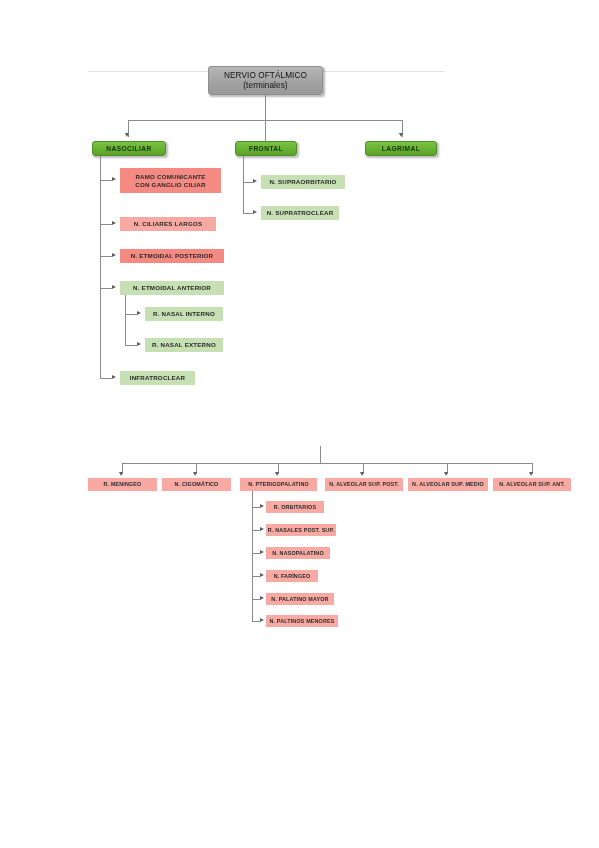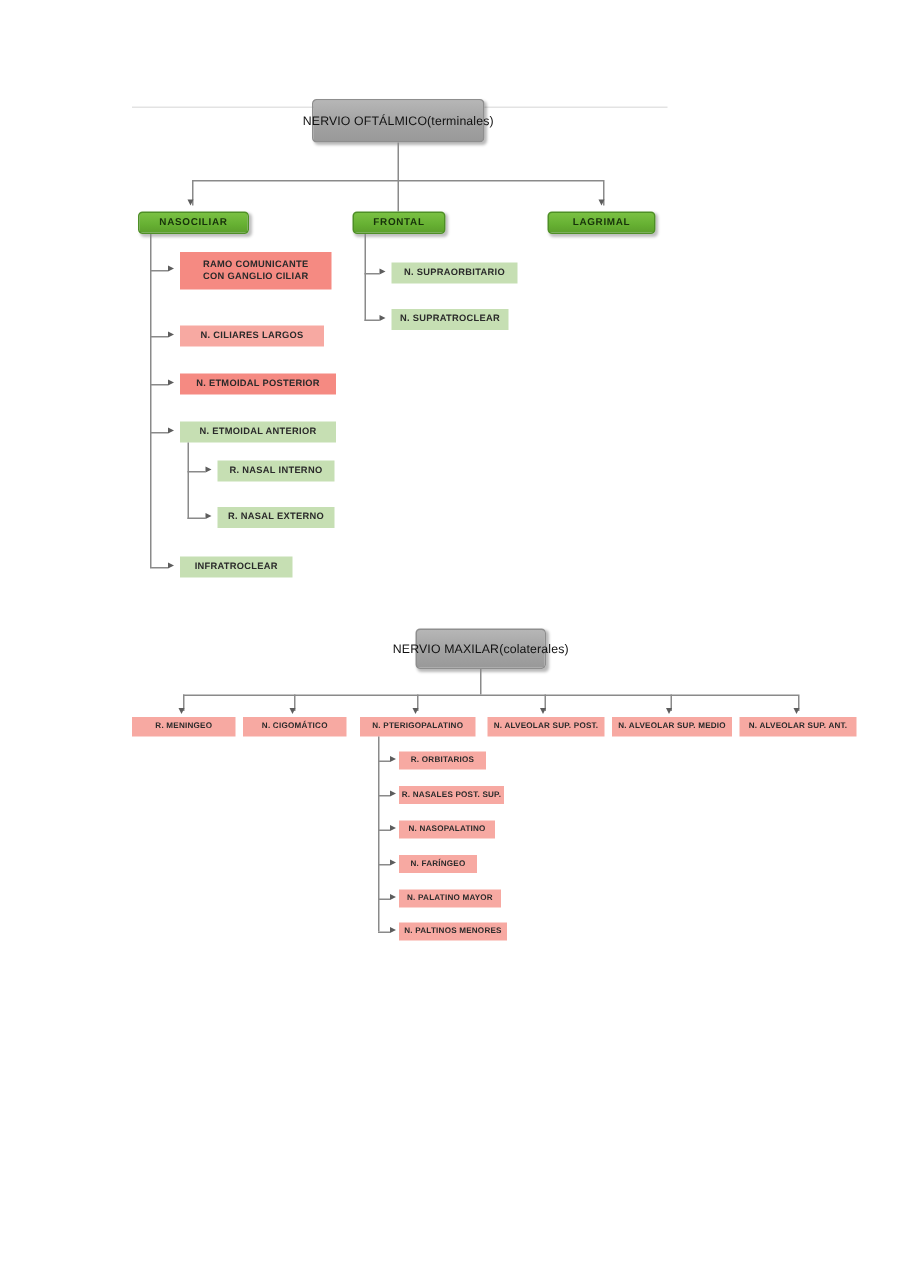--- a/index.html
+++ b/index.html
@@ -35,21 +35,21 @@
   }
 
   
   .node.root {
     background: linear-gradient(180deg, #b6b6b6 0%, #a3a3a3 55%, #999999 100%);
     border: 1px solid #8e8e8e;
     border-radius: 3px;
     color: #111111;
     font-size: 8.2px;
     font-weight: 400;
-    flex-direction: row;
+    flex-direction: column;
     box-shadow: 1.5px 1.5px 2px rgba(0,0,0,.28);
   }
   .node.root .l1 { display:block; }
   .node.root .l2 { display:block; }
 
   
   .node.green-strong {
     background: linear-gradient(180deg, #7ac143 0%, #66b032 60%, #5ca02c 100%);
     border: 1px solid #4e8f26;
     border-radius: 3px;
@@ -195,24 +195,20 @@
   <div class="ln v" style="left:243px; top:156px; height:58px;"></div>
 
   <div class="ln h" style="left:243px; top:182px; width:10px;"></div>
   <div class="arrow right" style="left:253px; top:179.4px;"></div>
   <div class="node green-pale" style="left:261px; top:175px; width:84px; height:14px;">N. SUPRAORBITARIO</div>
 
   <div class="ln h" style="left:243px; top:213px; width:10px;"></div>
   <div class="arrow right" style="left:253px; top:210.4px;"></div>
   <div class="node green-pale" style="left:261px; top:206px; width:78px; height:14px;">N. SUPRATROCLEAR</div>
 
-  <div class="node root" style="left:277px; top:419px; width:87px; height:27px;">
-    <span class="l1">NERVIO MAXILAR</span>
-    <span class="l2">(colaterales)</span>
-  </div>
 
   <div class="ln v" style="left:320px; top:446px; height:17px;"></div>
   <div class="ln h" style="left:122px; top:463px; width:410px;"></div>
 
   <div class="ln v" style="left:122px; top:463px; height:11px;"></div>
   <div class="arrow down" style="left:119.4px; top:472px;"></div>
 
   <div class="ln v" style="left:196px; top:463px; height:11px;"></div>
   <div class="arrow down" style="left:193.4px; top:472px;"></div>
 

